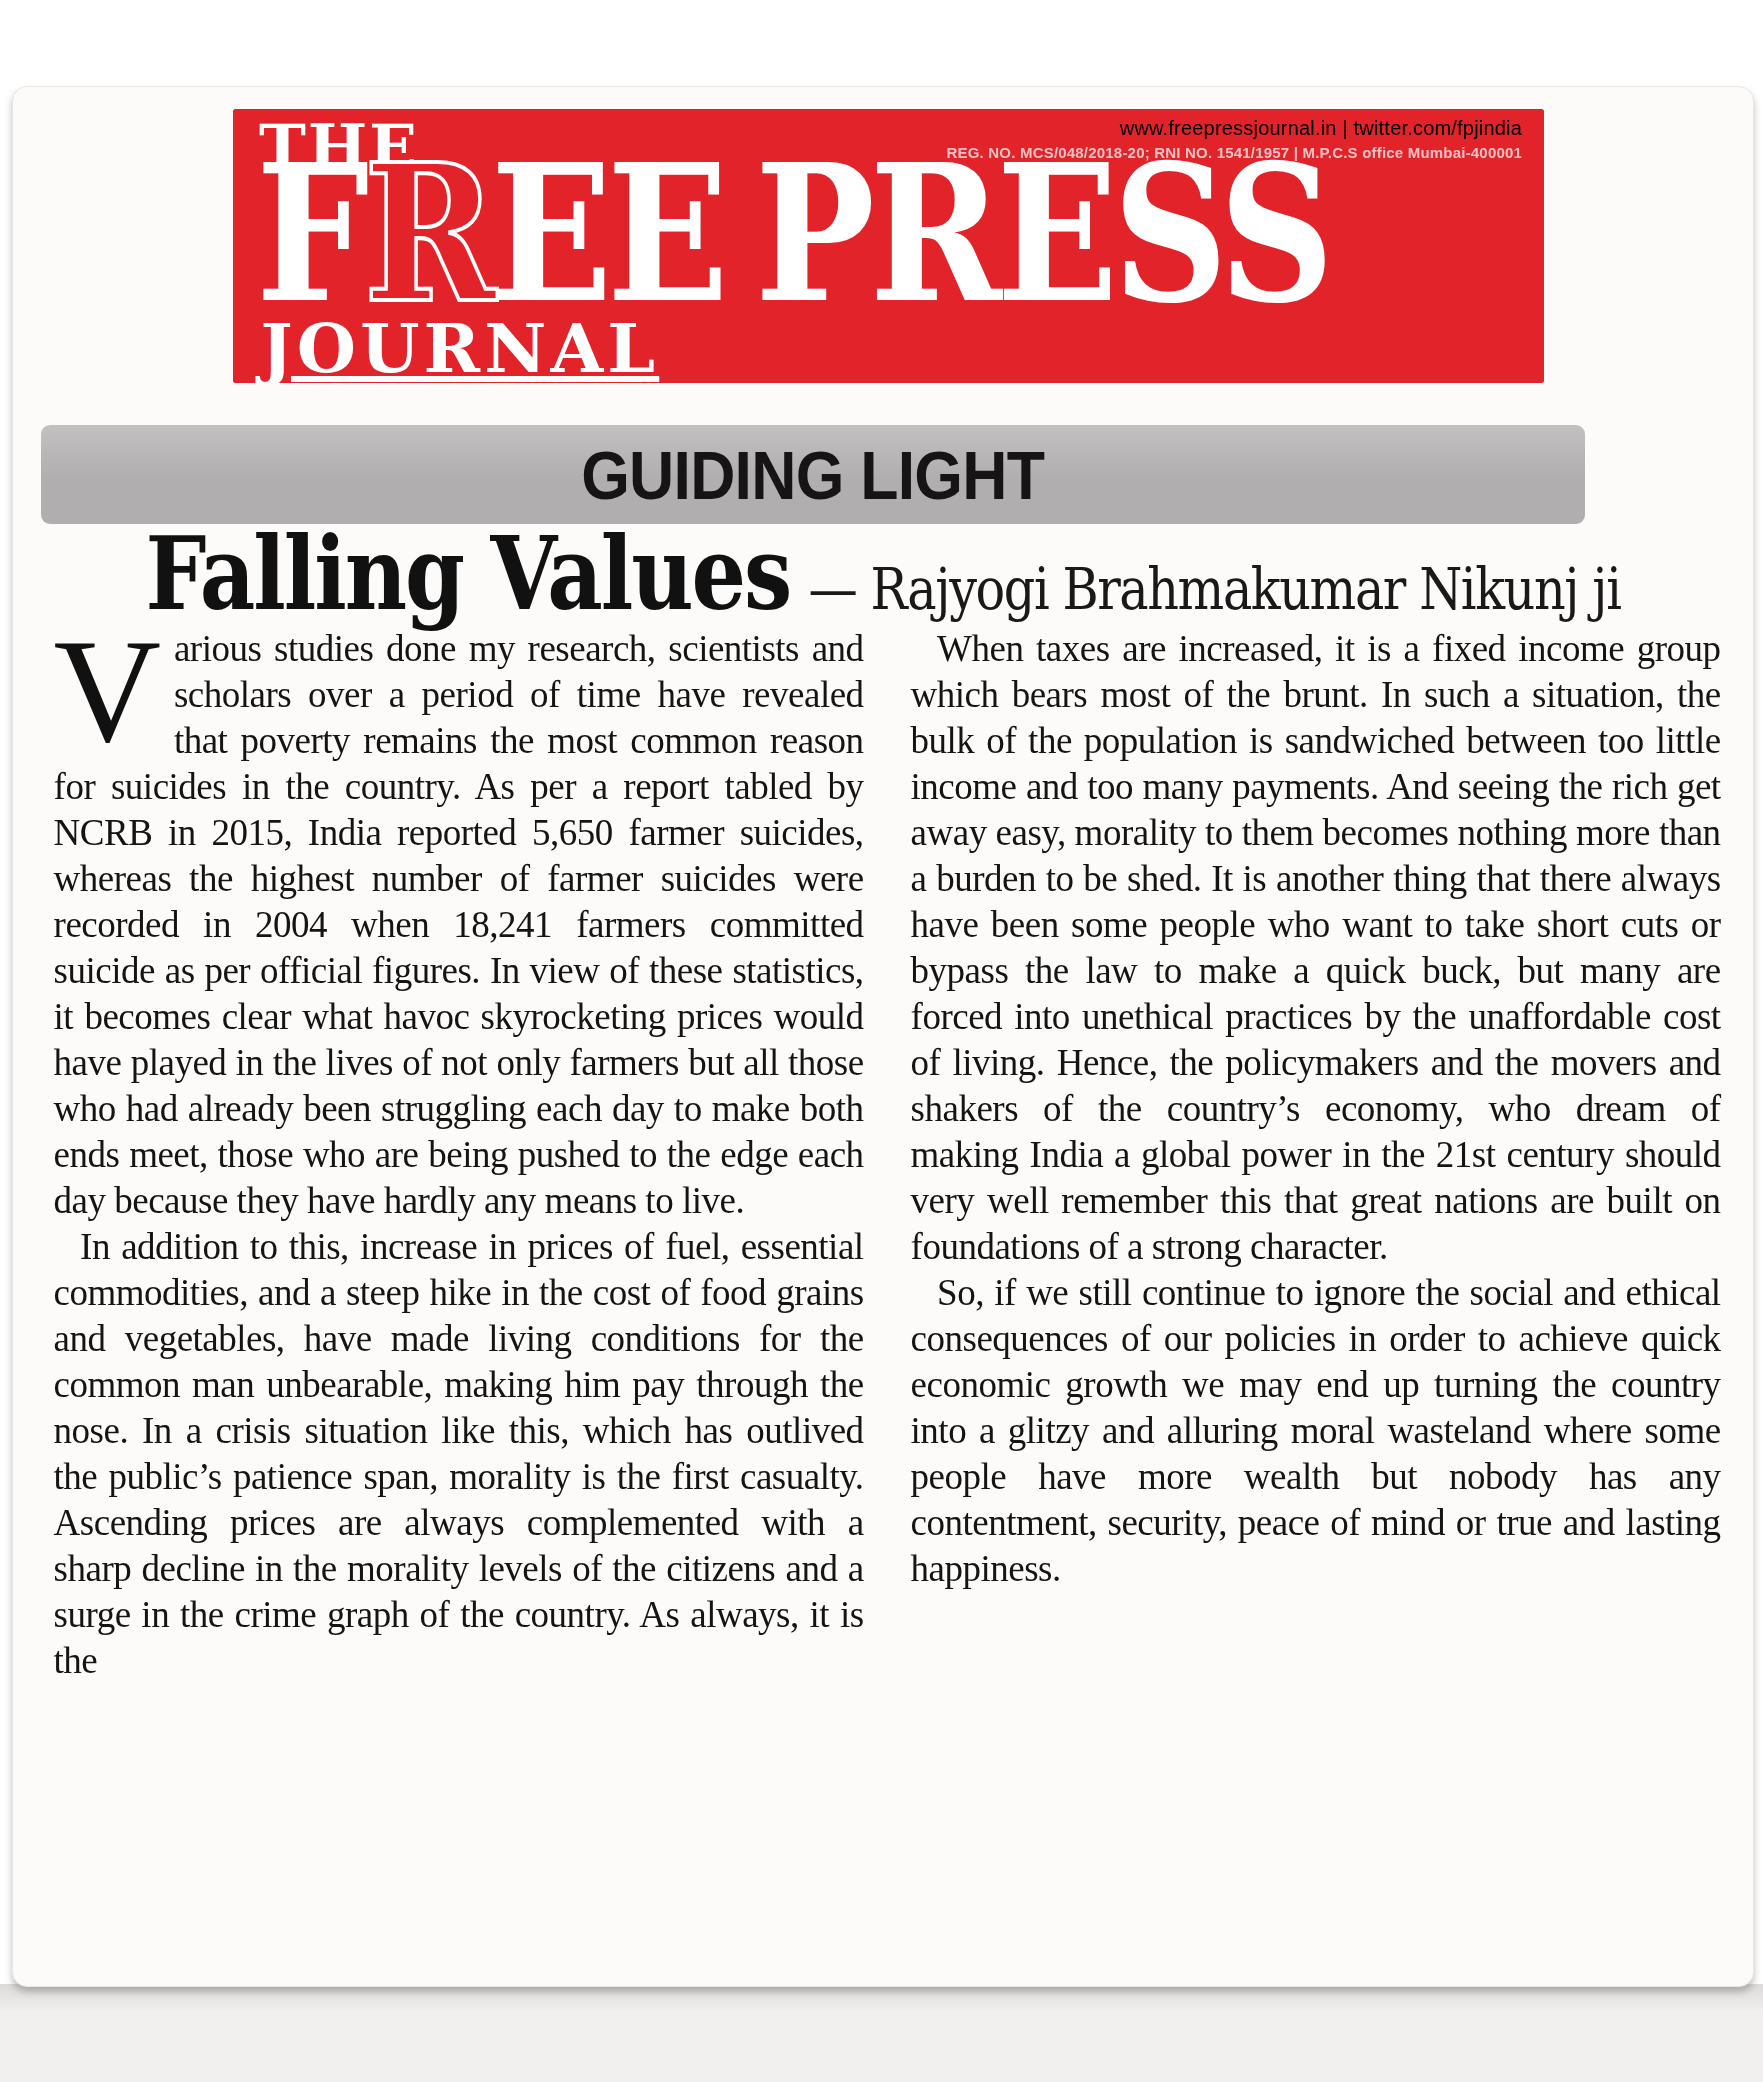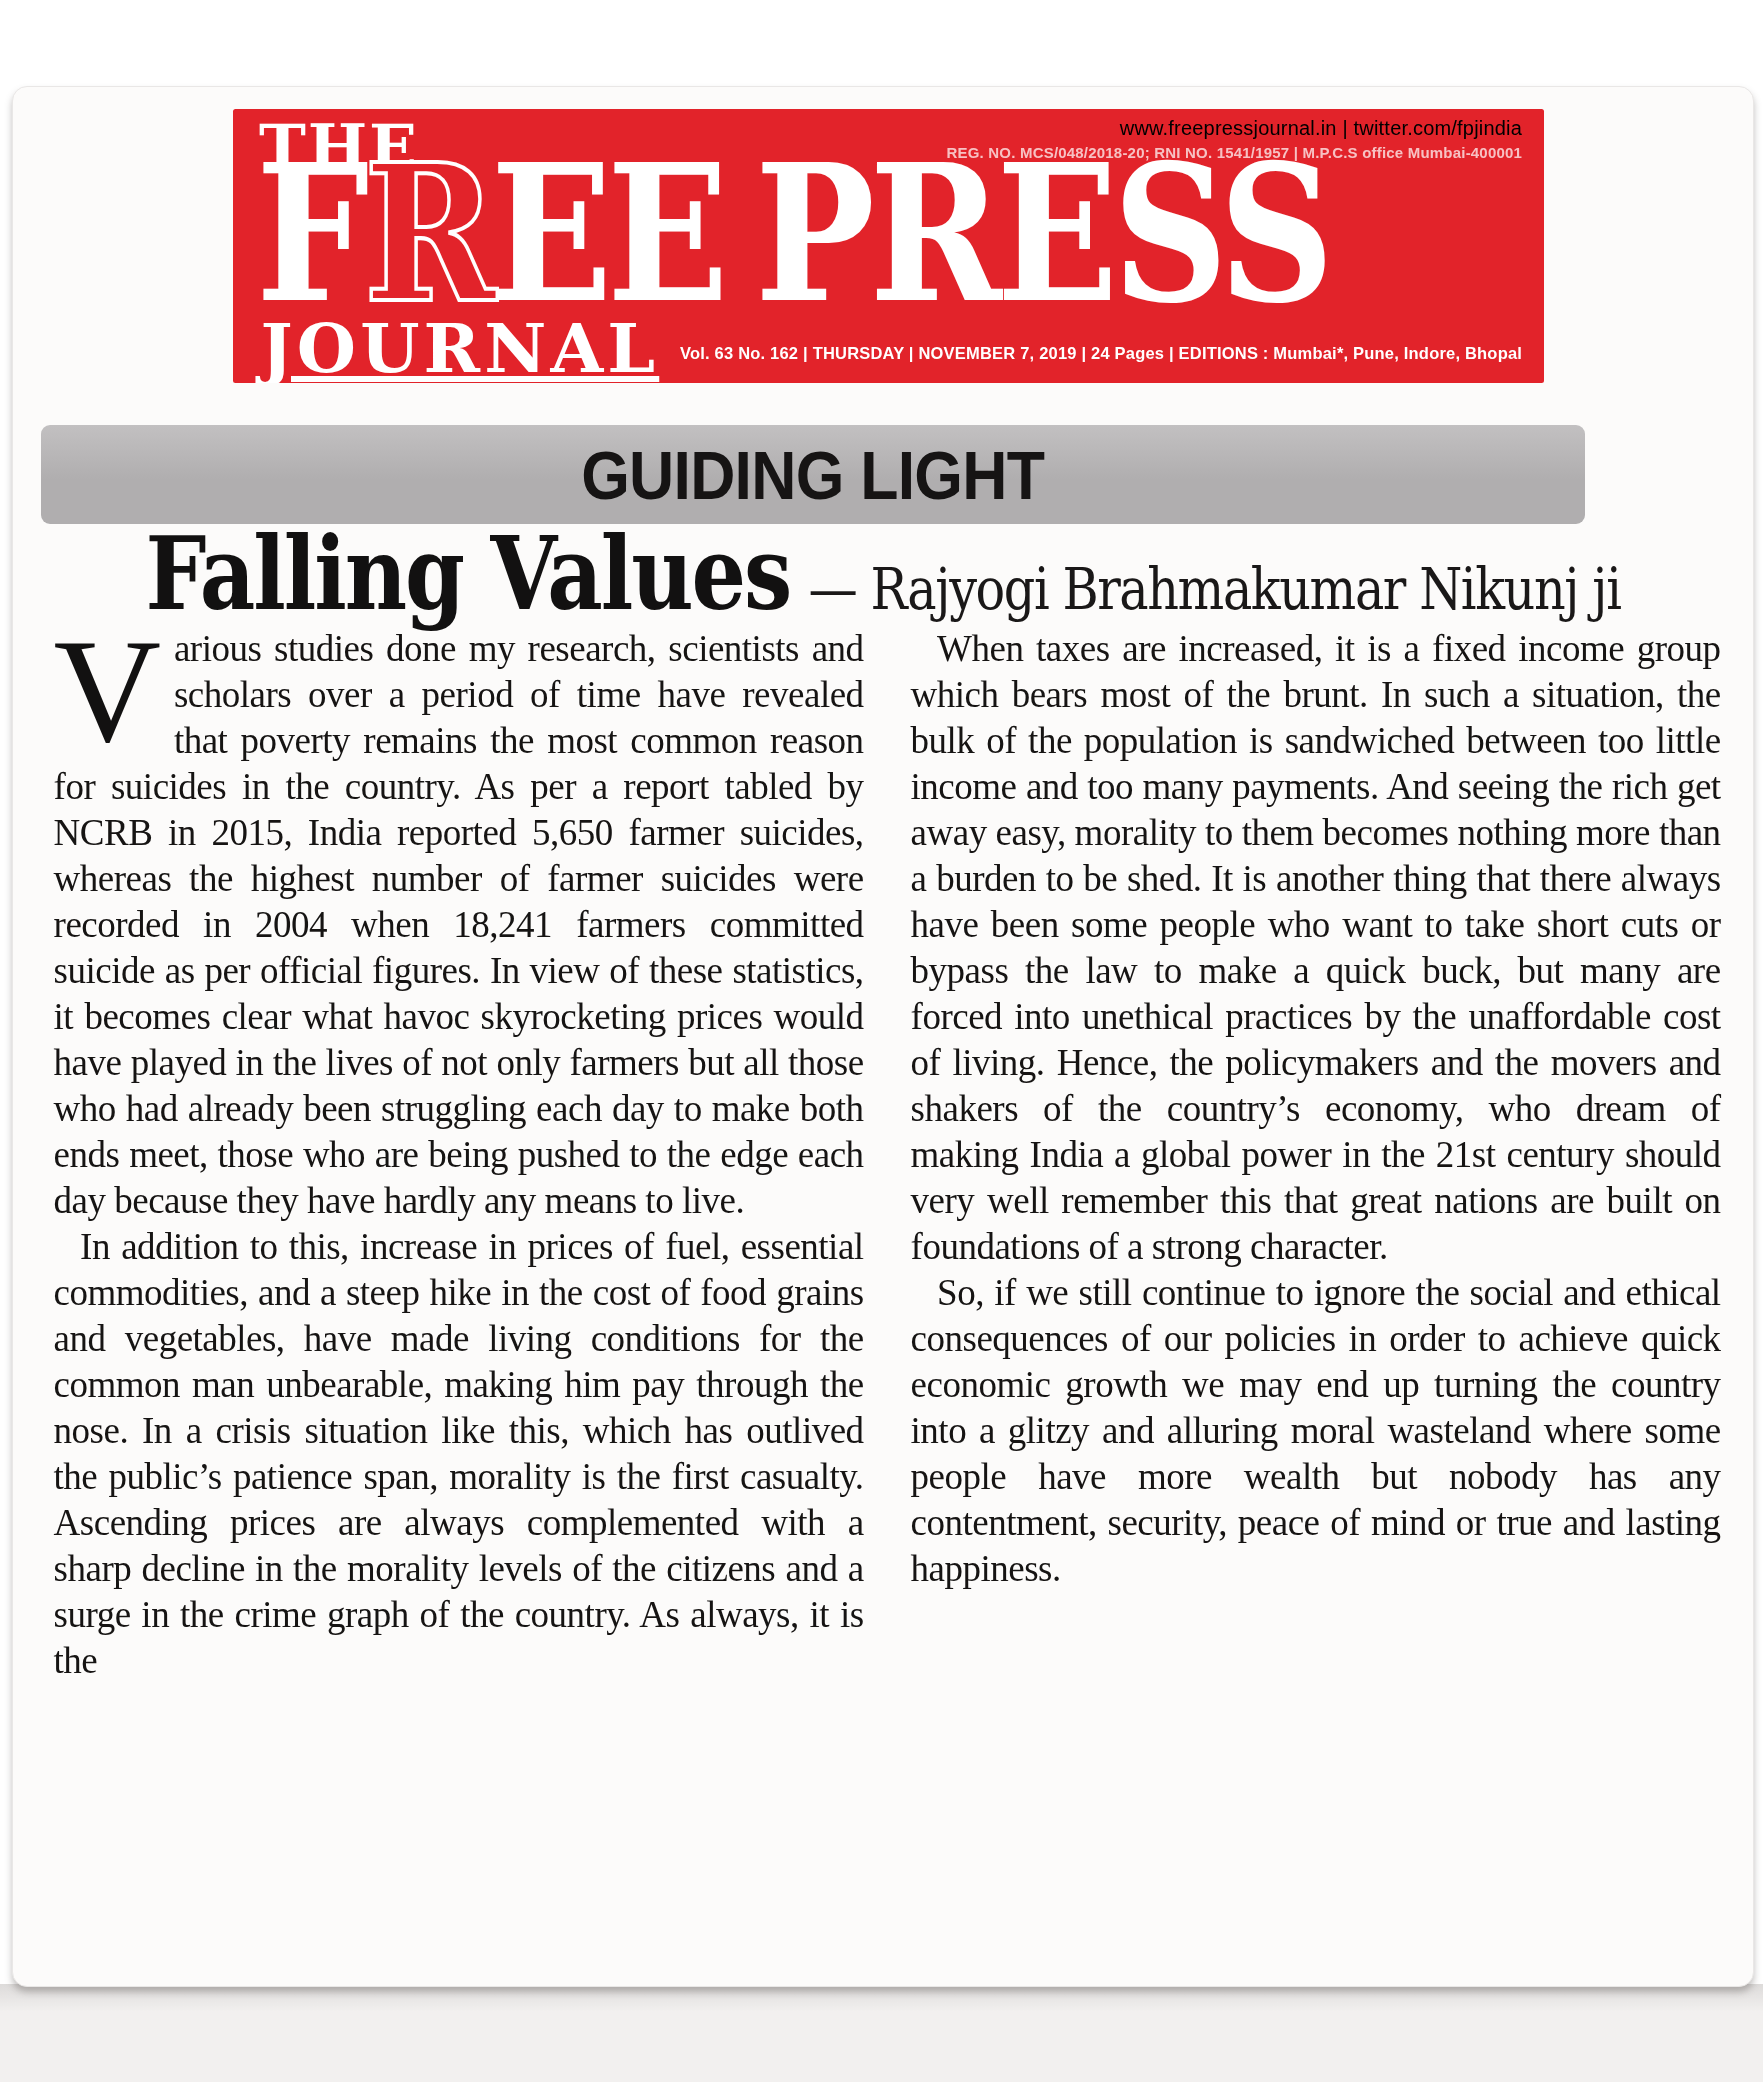--- a/index.html
+++ b/index.html
@@ -115,21 +115,20 @@
 <div class="bottom-strip"></div>
 
 <div class="sheet">
 
   <div class="masthead">
     <div class="mh-the">THE</div>
     <div class="mh-main"><span>F</span><span class="mh-r">R</span><span>EE</span><span class="mh-press">PRESS</span></div>
     <div class="mh-journal">JOURNAL</div>
     <div class="mh-web">www.freepressjournal.in  |  twitter.com/fpjindia</div>
     <div class="mh-reg">REG. NO. MCS/048/2018-20; RNI NO. 1541/1957  |  M.P.C.S office Mumbai-400001</div>
-    <div class="mh-vol">Vol. 63 No. 162 | THURSDAY | NOVEMBER  7, 2019 | 24 Pages | EDITIONS : Mumbai*, Pune, Indore, Bhopal</div>
   </div>
 
   <div class="guiding">
     <span>GUIDING LIGHT</span>
   </div>
 
   <div class="headline-row">
     <h1>Falling Values</h1>
     <div class="byline">— Rajyogi Brahmakumar Nikunj ji</div>
   </div>

